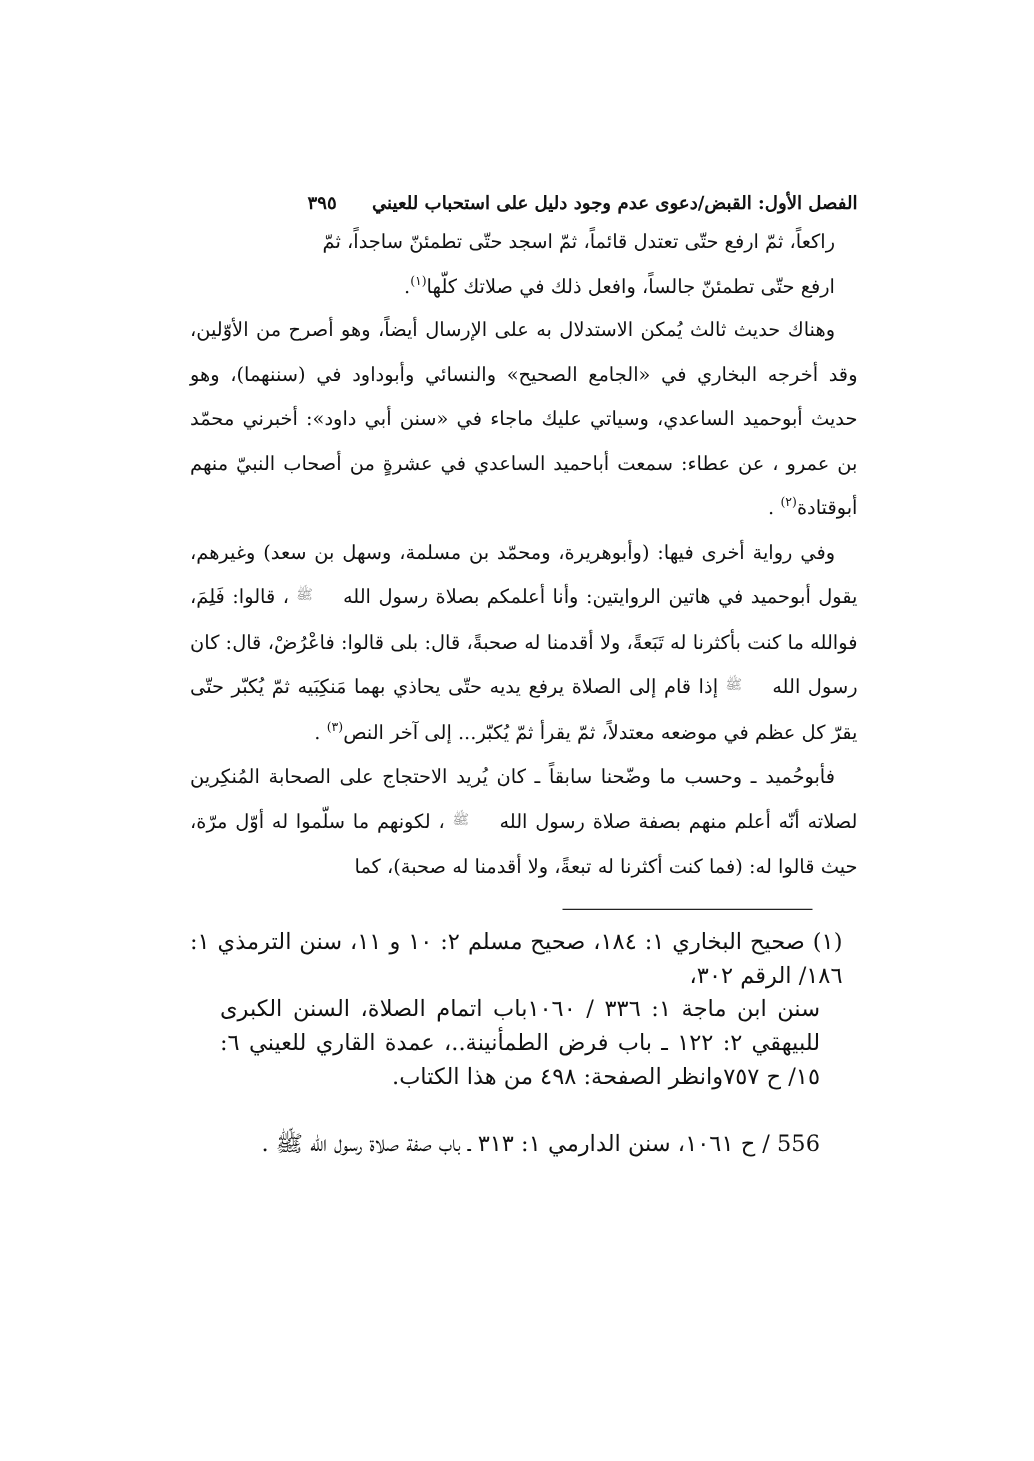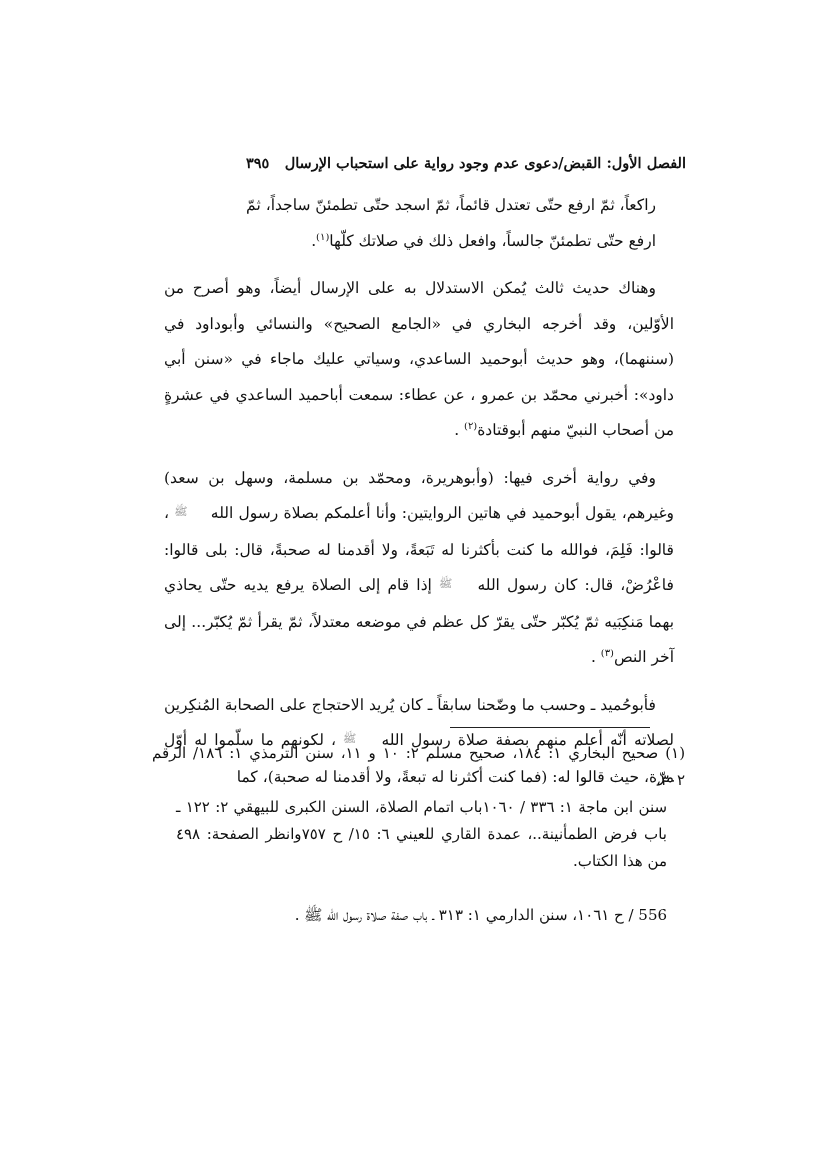--- a/index.html
+++ b/index.html
@@ -3,37 +3,37 @@
   <meta charset="utf-8">
   <style>
     html, body { margin: 0; padding: 0; background: #ffffff; }
     body { width: 827px; height: 1169px; position: relative; overflow: hidden;
            font-family: "DejaVu Serif", "Liberation Serif", serif; color: #111; }
     .page { position: absolute; left: 152px; top: 150px; width: 534px; direction: rtl; }
     .header { position: relative; height: 26px; font-size: 14.5px; font-weight: bold; }
     .header .title { position: absolute; right: 0; top: 4px; }
     .header .pnum { position: absolute; left: 46px; top: 4px; font-weight: bold; margin-left: 48px; }
     .body-text { font-size: 15.5px; line-height: 35.5px; text-align: justify; text-align-last: right; }
-    .body-text p { margin: 12px; }
+    .body-text p { margin: 0; }
     .indent { text-indent: 18px; }
     .indent-block { padding-right: 18px; }
     .b { font-weight: normal; }
     sup { font-size: 10px; line-height: 0; }
     .saw { display: inline-block; font-size: 11px; color: #888; transform: translateY(-3px); }
     .rule { position: absolute; left: 298px; top: 577px; width: 200px; border-top: 1px solid #222; height: 0; }
-    .footnotes { position: absolute; left: 0; right: 1px; top: 590px; font-size: 15px; line-height: 27px; text-align: justify; text-align-last: right; }
+    .footnotes { position: absolute; left: 0; right: 12px; top: 590px; font-size: 18px; line-height: 27px; text-align: justify; text-align-last: right; }
     .fn { margin: 0; }
     .fn .cont { padding-right: 18px; margin-left: 24px; }
   </style>
 </head>
 <body>
 
 <div class="page">
   <div class="header">
-    <span class="title">الفصل الأول: القبض/دعوى عدم وجود رواية على استحباب الإرسال</span>
+    <span class="title">الفصل الأول: القبض/دعوى عدم وجود دليل على استحباب للعيني</span>
     <span class="pnum">٣٩٥</span>
   </div>
 
   <div class="body-text">
     <p class="indent-block">
       <span>راكعاً، ثمّ ارفع حتّى تعتدل قائماً، ثمّ اسجد حتّى تطمئنّ ساجداً، ثمّ</span><br>
       <span style="display:block;">
         <span>ارفع حتّى تطمئنّ جالساً، وافعل ذلك في صلاتك كلّها</span><sup>(١)</sup><span>.</span>
       </span>
     </p>

